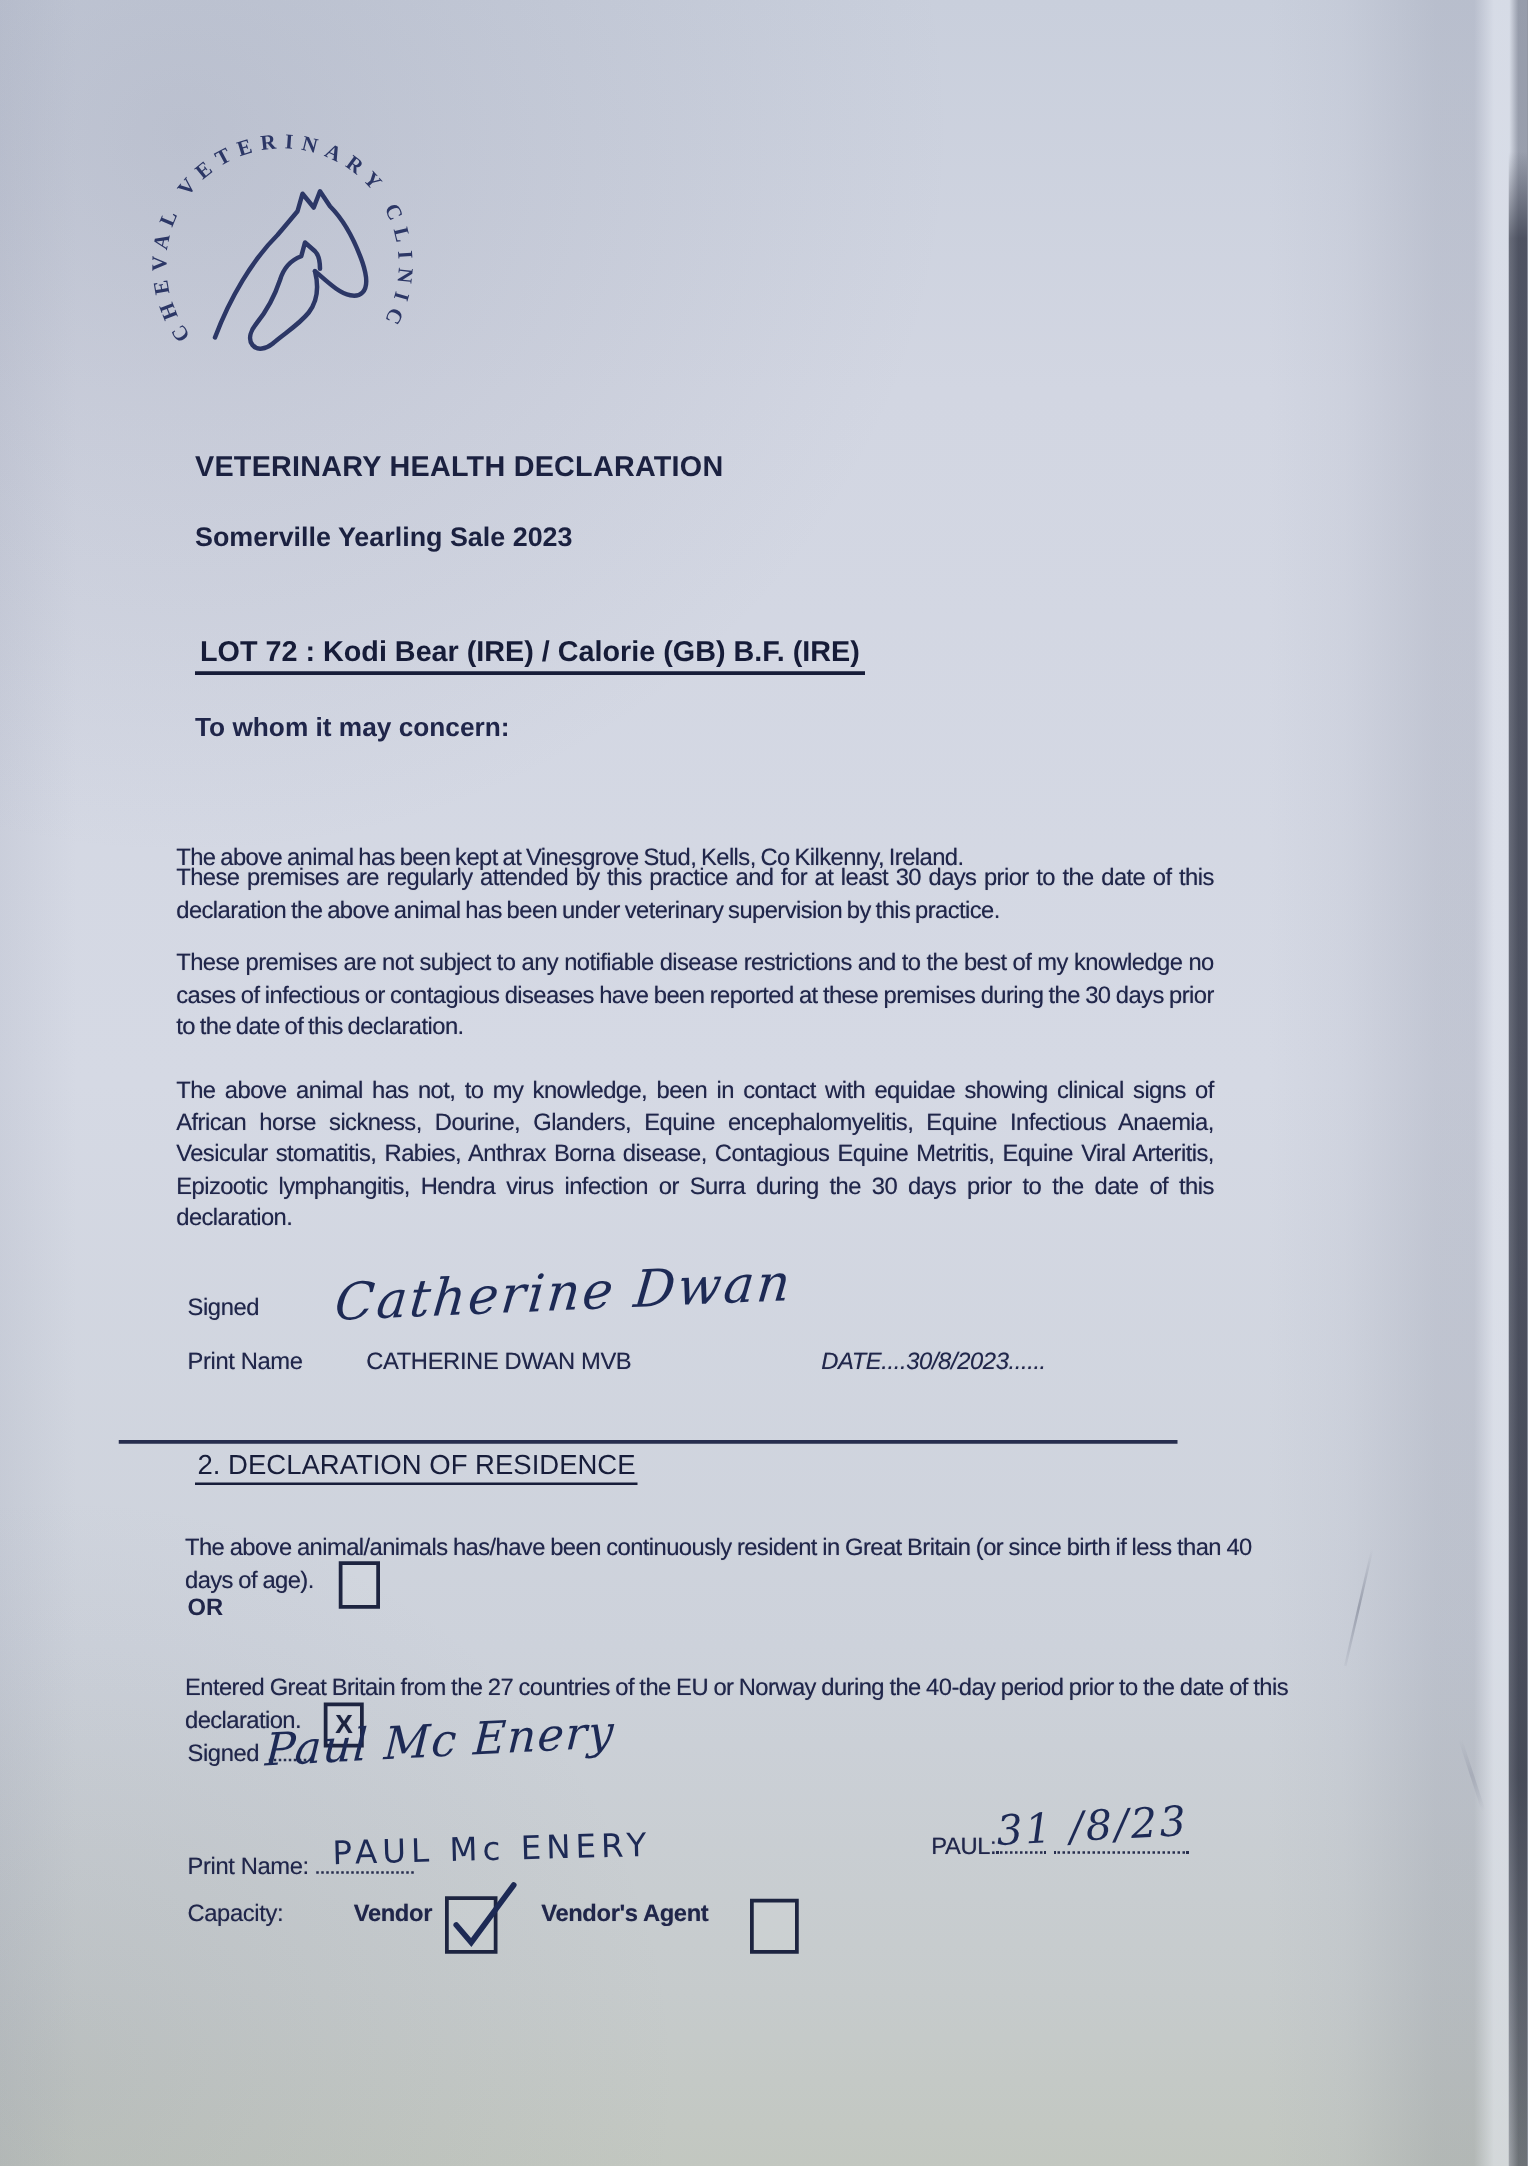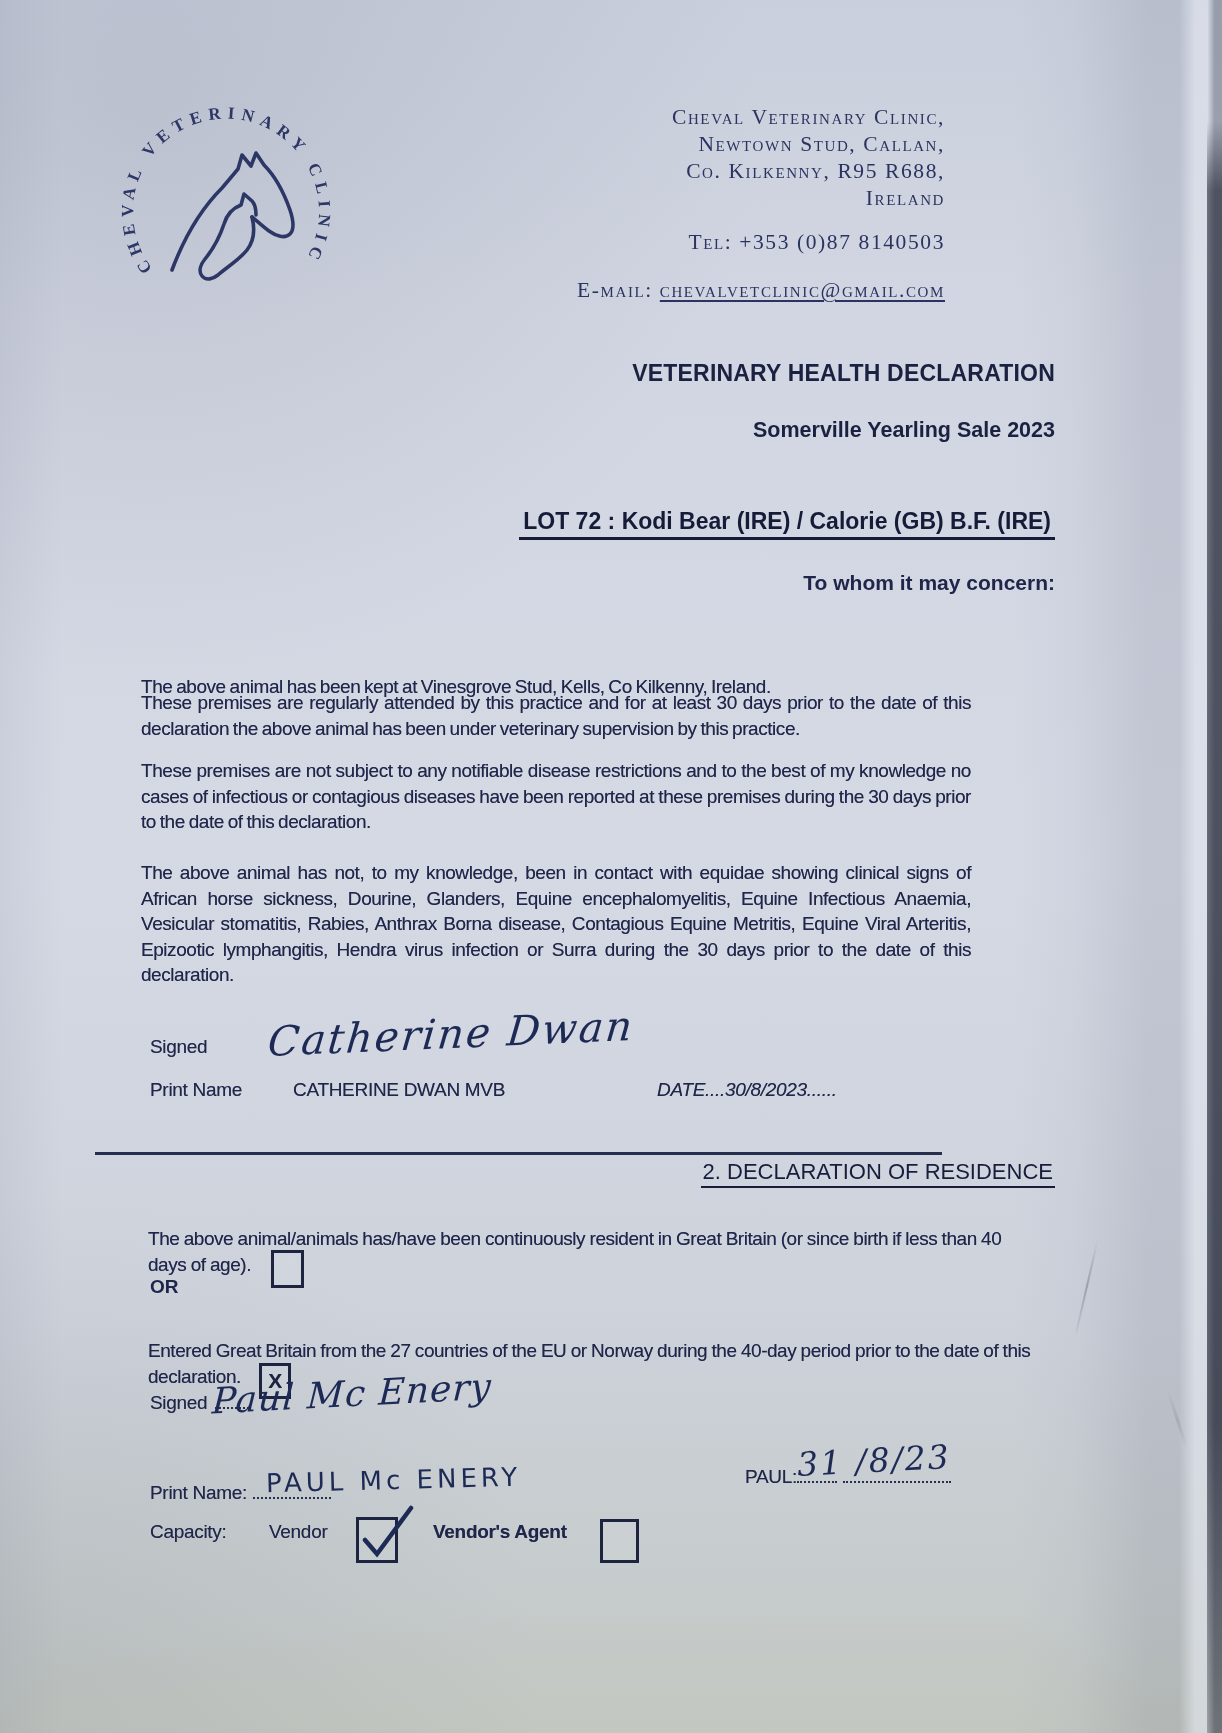--- a/index.html
+++ b/index.html
@@ -24,21 +24,21 @@
     font-family:"Liberation Serif",serif;
     font-variant:small-caps;
     color:#2b3460;font-size:21.5px;line-height:27px;letter-spacing:1.6px;
   }
   .letterhead .tel{margin-top:17px;}
   .letterhead .email-row{margin-top:21px;}
   .letterhead .email-link{text-decoration:underline;text-underline-offset:3px;}
   
   .logo{left:110px;top:96px;}
   
-  .ccol{left:140px;width:915px;text-align:right;}
+  .ccol{left:156px;width:915px;text-align:left;}
   .doc-title{top:360px;font-size:23px;font-weight:bold;color:#1b2140;letter-spacing:.2px;}
   .doc-subtitle{top:418px;font-size:21.5px;font-weight:bold;color:#1b2140;}
   .lot-title{top:508px;font-size:23px;font-weight:bold;color:#161c38;}
   .lot-title .u{border-bottom:3px solid #161c38;padding:0 4px 3px 4px;margin-top:40px;}
   .salutation{top:571px;font-size:21px;font-weight:bold;}
   
   .bodyp{
     left:141px;width:830px;
     font-size:19px;line-height:25.6px;
     letter-spacing:-.45px;word-spacing:-1px;
@@ -109,21 +109,21 @@
   .pn2-row{left:150px;top:1481px;width:600px;}
   .pn2-dots{width:78px;margin-left:6px;}
   .pn2-value{
     position:absolute;left:116px;top:-16px;
     font-family:"DejaVu Sans",sans-serif;font-style:normal;
     font-size:26px;letter-spacing:4px;color:#1d2a55;
     transform:rotate(-1.5deg);
   }
   
   .cap-row{left:150px;top:1521px;width:700px;}
-  .cap-vendor{position:absolute;left:119px;top:0;font-weight:normal;}
+  .cap-vendor{position:absolute;left:133px;top:0;font-weight:bold;}
   .cap-agent{position:absolute;left:283px;top:0;font-weight:bold;}
   .cb-vendor{position:absolute;left:206px;top:-4px;width:36px;height:40px;overflow:visible;}
   .cb-agent{position:absolute;left:450px;top:-2px;width:33px;height:38px;}
   .tick-svg{position:absolute;left:-4px;top:-20px;overflow:visible;}
   
   .edge-right{
     right:0;top:0;width:15px;height:100%;
     background:linear-gradient(180deg, rgba(16,20,36,0) 0%, rgba(16,20,36,0) 7%, rgba(16,20,36,.55) 11%, rgba(16,20,36,.6) 82%, rgba(16,20,36,.28) 100%);
   }
   .crease{
@@ -148,31 +148,20 @@
     </defs>
     <text font-family="Liberation Serif, serif" font-size="17" font-weight="bold" fill="#2c3766" letter-spacing="3">
       <textPath href="#logoArc" startOffset="0" textLength="402" lengthAdjust="spacing">CHEVAL VETERINARY CLINIC</textPath>
     </text>
     <g fill="none" stroke="#2c3766" stroke-width="3.6" stroke-linecap="round" stroke-linejoin="round">
       <path d="M62,174 C74,142 92,112 112,92 C118,85 123,79 128,73 L132,59 L141,70 L146,57 L154,69 C165,80 174,97 180,114 C183,123 185,133 180,138 C175,143 166,140 159,135 C152,130 147,125 142,121"></path>
       <path d="M142,121 C145,133 144,145 137,154 C129,164 117,171 108,179 C103,183 96,185 92,180 C88,175 91,168 95,163 C104,152 110,140 114,128 C117,118 123,112 131,109 L134,98 L142,105 C145,108 146,114 146,119"></path>
     </g>
   </svg>
 
-  <div class="abs letterhead">
-    <div>Cheval Veterinary Clinic,</div>
-    <div>Newtown Stud, Callan,</div>
-    <div>Co. Kilkenny, R95 R688,</div>
-    <div>Ireland</div>
-    <div class="tel">Tel: +353 (0)87 8140503</div>
-    <div class="email-row">
-      <span>E-mail:</span>
-      <span class="email-link">chevalvetclinic@gmail.com</span>
-    </div>
-  </div>
 
   <div class="abs ccol doc-title">VETERINARY HEALTH DECLARATION</div>
   <div class="abs ccol doc-subtitle">Somerville Yearling Sale 2023</div>
   <div class="abs ccol lot-title">
     <span class="u">LOT 72 :  Kodi Bear (IRE) / Calorie (GB) B.F. (IRE)</span>
   </div>
   <div class="abs ccol salutation">To whom it may concern:</div>
 
   <p class="abs bodyp p1">The above animal has been kept at Vinesgrove Stud, Kells, Co Kilkenny, Ireland.</p>
   <p class="abs bodyp p2">These premises are regularly attended by this practice and for at least 30 days prior to the date of this declaration the above animal has been under veterinary supervision by this practice.</p>

